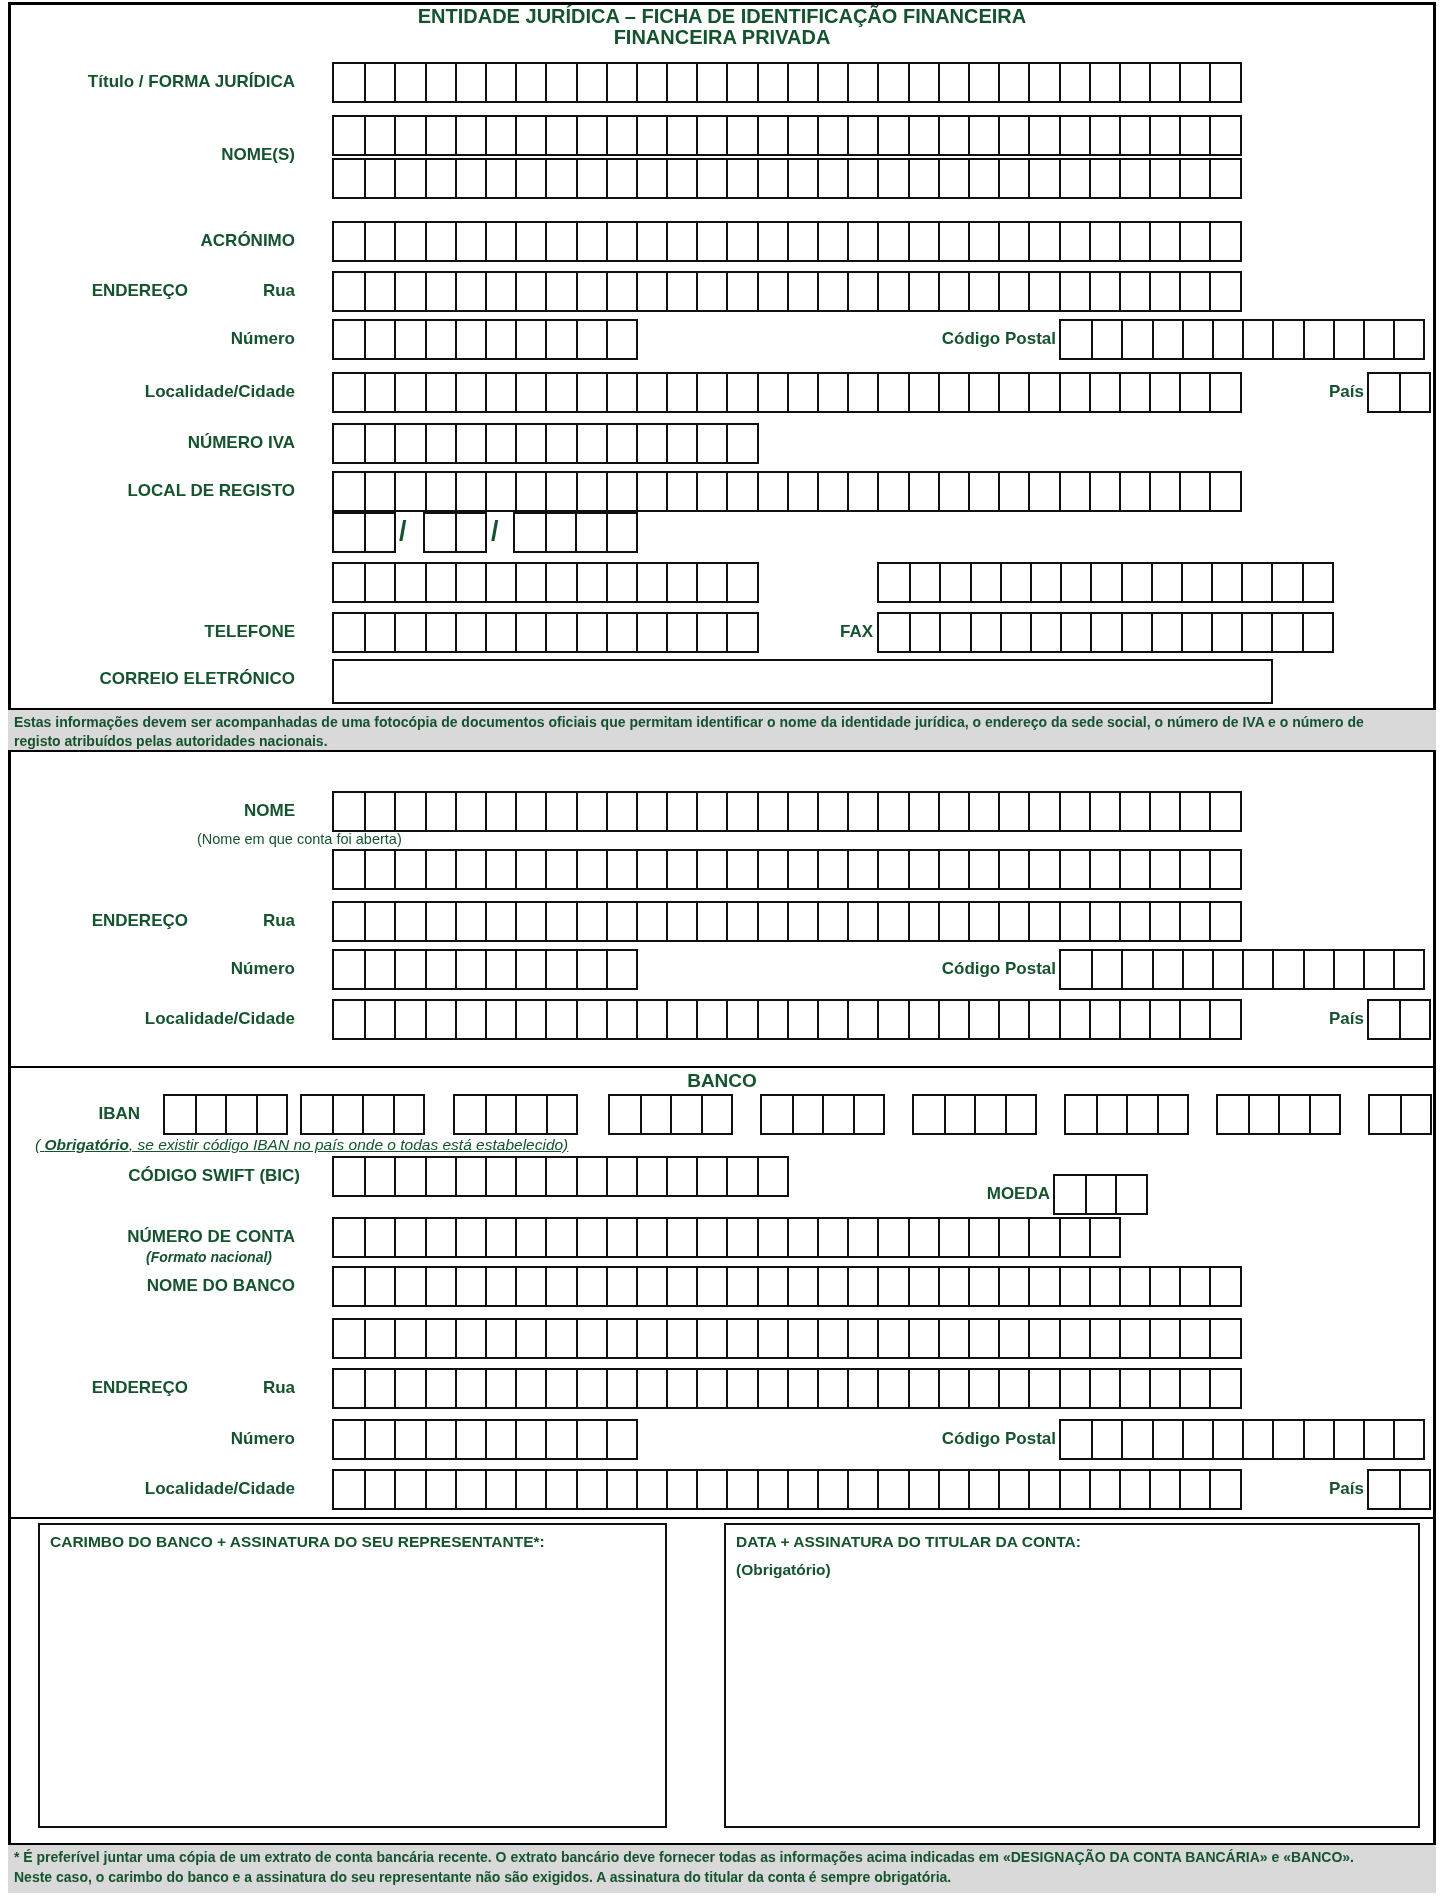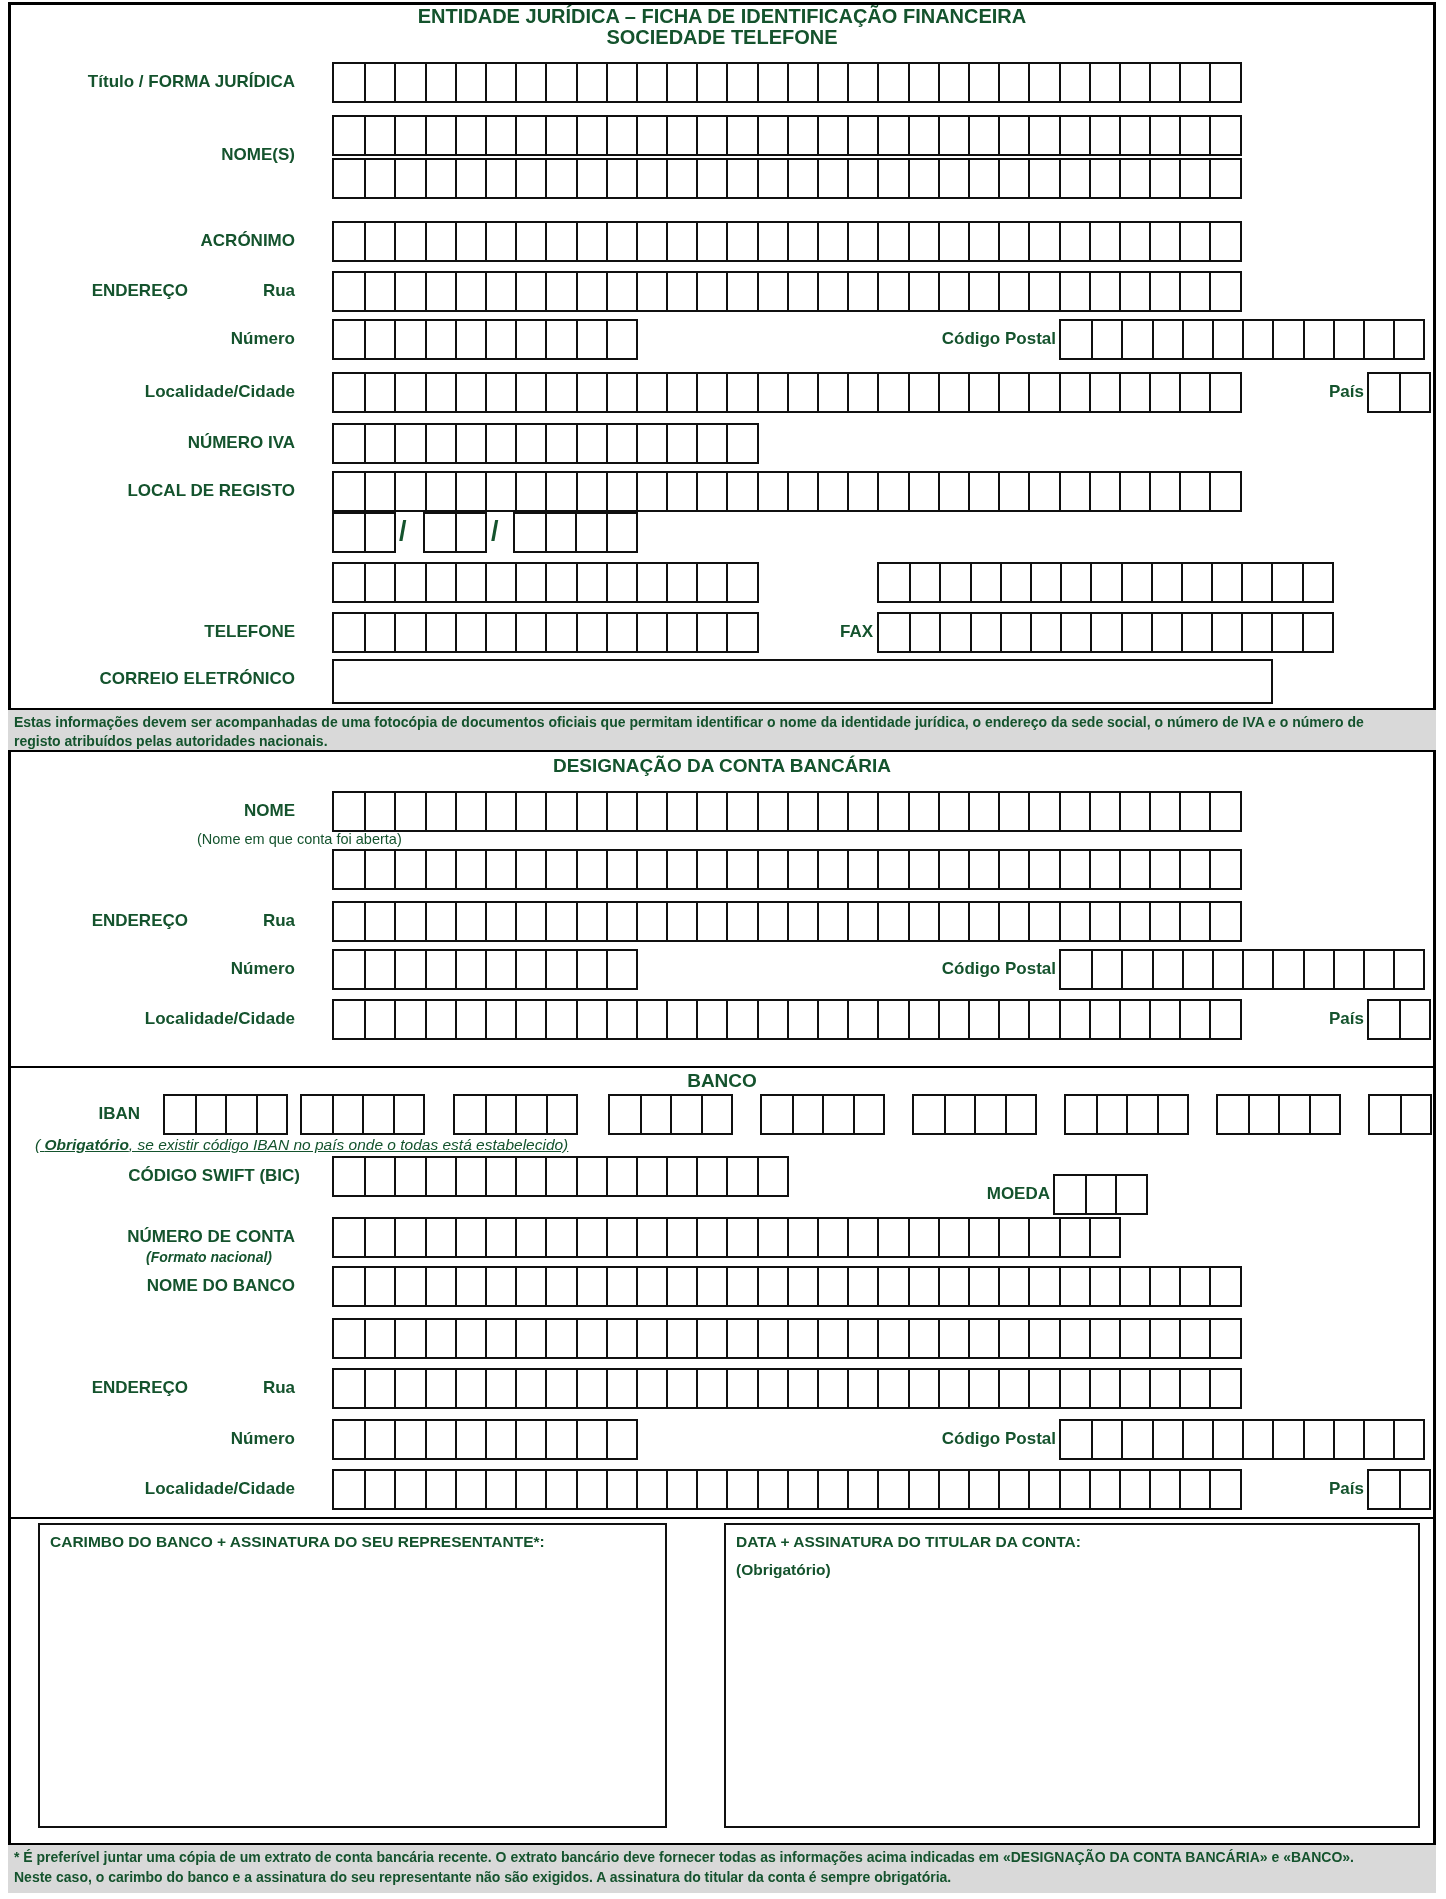--- a/index.html
+++ b/index.html
@@ -33,21 +33,21 @@
   .sigbox{position:absolute;border:2px solid #101010;box-sizing:border-box;background:#fff;}
   .slbl{position:absolute;left:10px;font-weight:bold;font-size:15.5px;white-space:nowrap;}
 </style>
 </head>
 <body>
 
 <div class="page">
   <div class="border-rect"></div>
 
   <div class="title t1">ENTIDADE JURÍDICA – FICHA DE IDENTIFICAÇÃO FINANCEIRA</div>
-  <div class="title t2">SOCIEDADE TELEFONE</div>
+  <div class="title t2">FINANCEIRA PRIVADA</div>
 
   <div id="form-root">
       <div class="lbl" style="left: -125px; width: 420px; top: 72px;">Título / FORMA JURÍDICA</div>
       <div class="comb" style="left: 332px; top: 62px; width: 910px; height: 41px;">
         <div class="cell"></div>
         <div class="cell"></div>
         <div class="cell"></div>
         <div class="cell"></div>
         <div class="cell"></div>
         <div class="cell"></div>
@@ -848,21 +848,20 @@
         <div class="cell"></div>
         <div class="cell"></div>
       </div>
     </div>
 
   <div class="band" style="top:708px;height:44px;">
     <div class="bl" style="top:4px">Estas informações devem ser acompanhadas de uma fotocópia de documentos oficiais que permitam identificar o nome da identidade jurídica, o endereço da sede social, o número de IVA e o número de</div>
     <div class="bl" style="top:23px">registo atribuídos pelas autoridades nacionais.</div>
   </div>
 
-  <div class="hdr" style="top:755px">DESIGNAÇÃO DA CONTA BANCÁRIA</div>
 
   <div class="hline" style="top:1066px"></div>
   <div class="hdr" style="top:1070px">BANCO</div>
 
   <div class="iban-note">
     <span>( </span><span class="bi">Obrigatório</span><span>, se existir código IBAN no país onde o todas está estabelecido)</span>
   </div>
 
   <div class="hline" style="top:1517px"></div>
 

